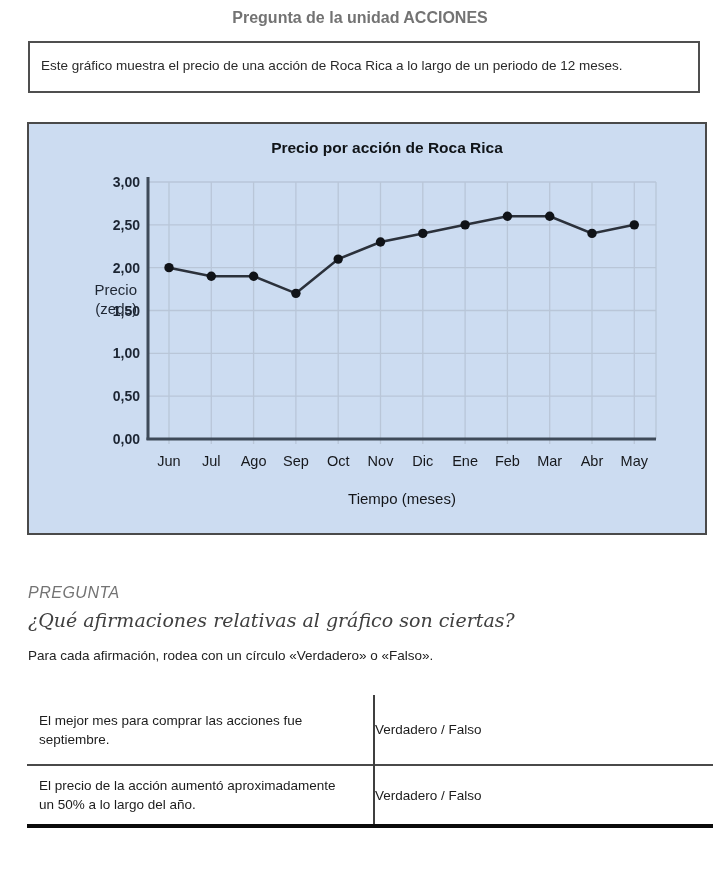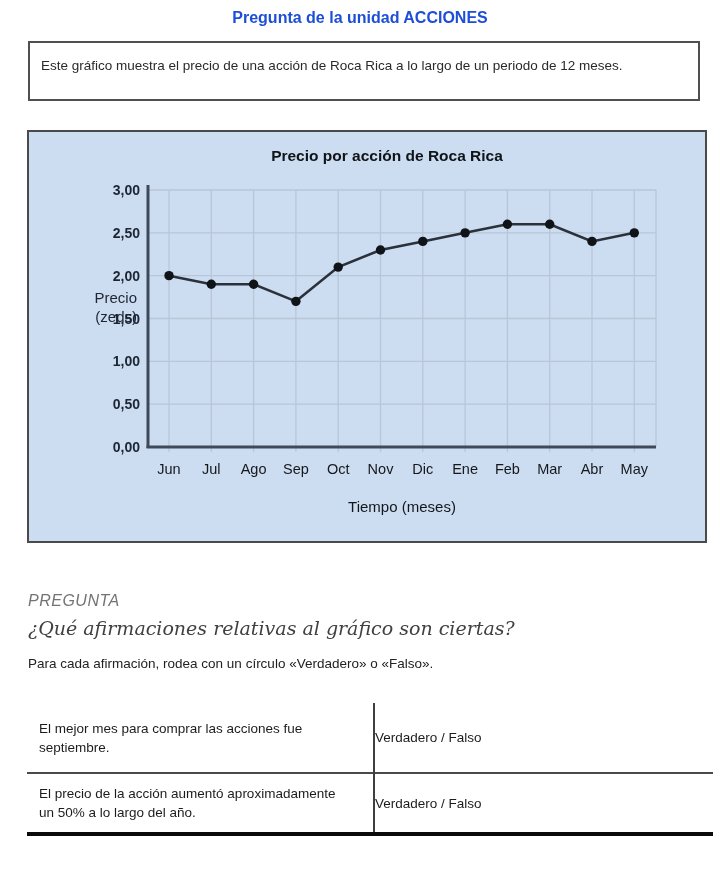--- a/index.html
+++ b/index.html
@@ -1,27 +1,27 @@
 <!DOCTYPE html>
 <html><head>
 <meta charset="utf-8">
 <style>
   * { margin:0; padding:0; box-sizing:border-box; }
   html,body { width:720px; background:#ffffff; }
   body { height:872px; overflow:hidden; font-family:"Liberation Sans", sans-serif; color:#1a1a1a; }
 
   .page-title {
     margin-top:8px; text-align:center;
-    font-size:16px; line-height:19px; font-weight:bold; color:#1d4ed8;
+    font-size:16px; line-height:19px; font-weight:bold; color:#737373;
   }
 
   .intro-box {
     margin:14px 20px 0 28px;
     border:2px solid #4f4f4f;
-    padding:14px 10px 24px 11px;
+    padding:14px 10px 16px 11px;
     font-size:13.5px; line-height:18px; color:#2a2a2a;
     background:#fff;
   }
 
   .chart-box {
     position:relative;
     margin:29px 0 0 27px;
     width:680px; height:413px;
     background:#ccdcf1;
     border:2px solid #4a4a4a;

